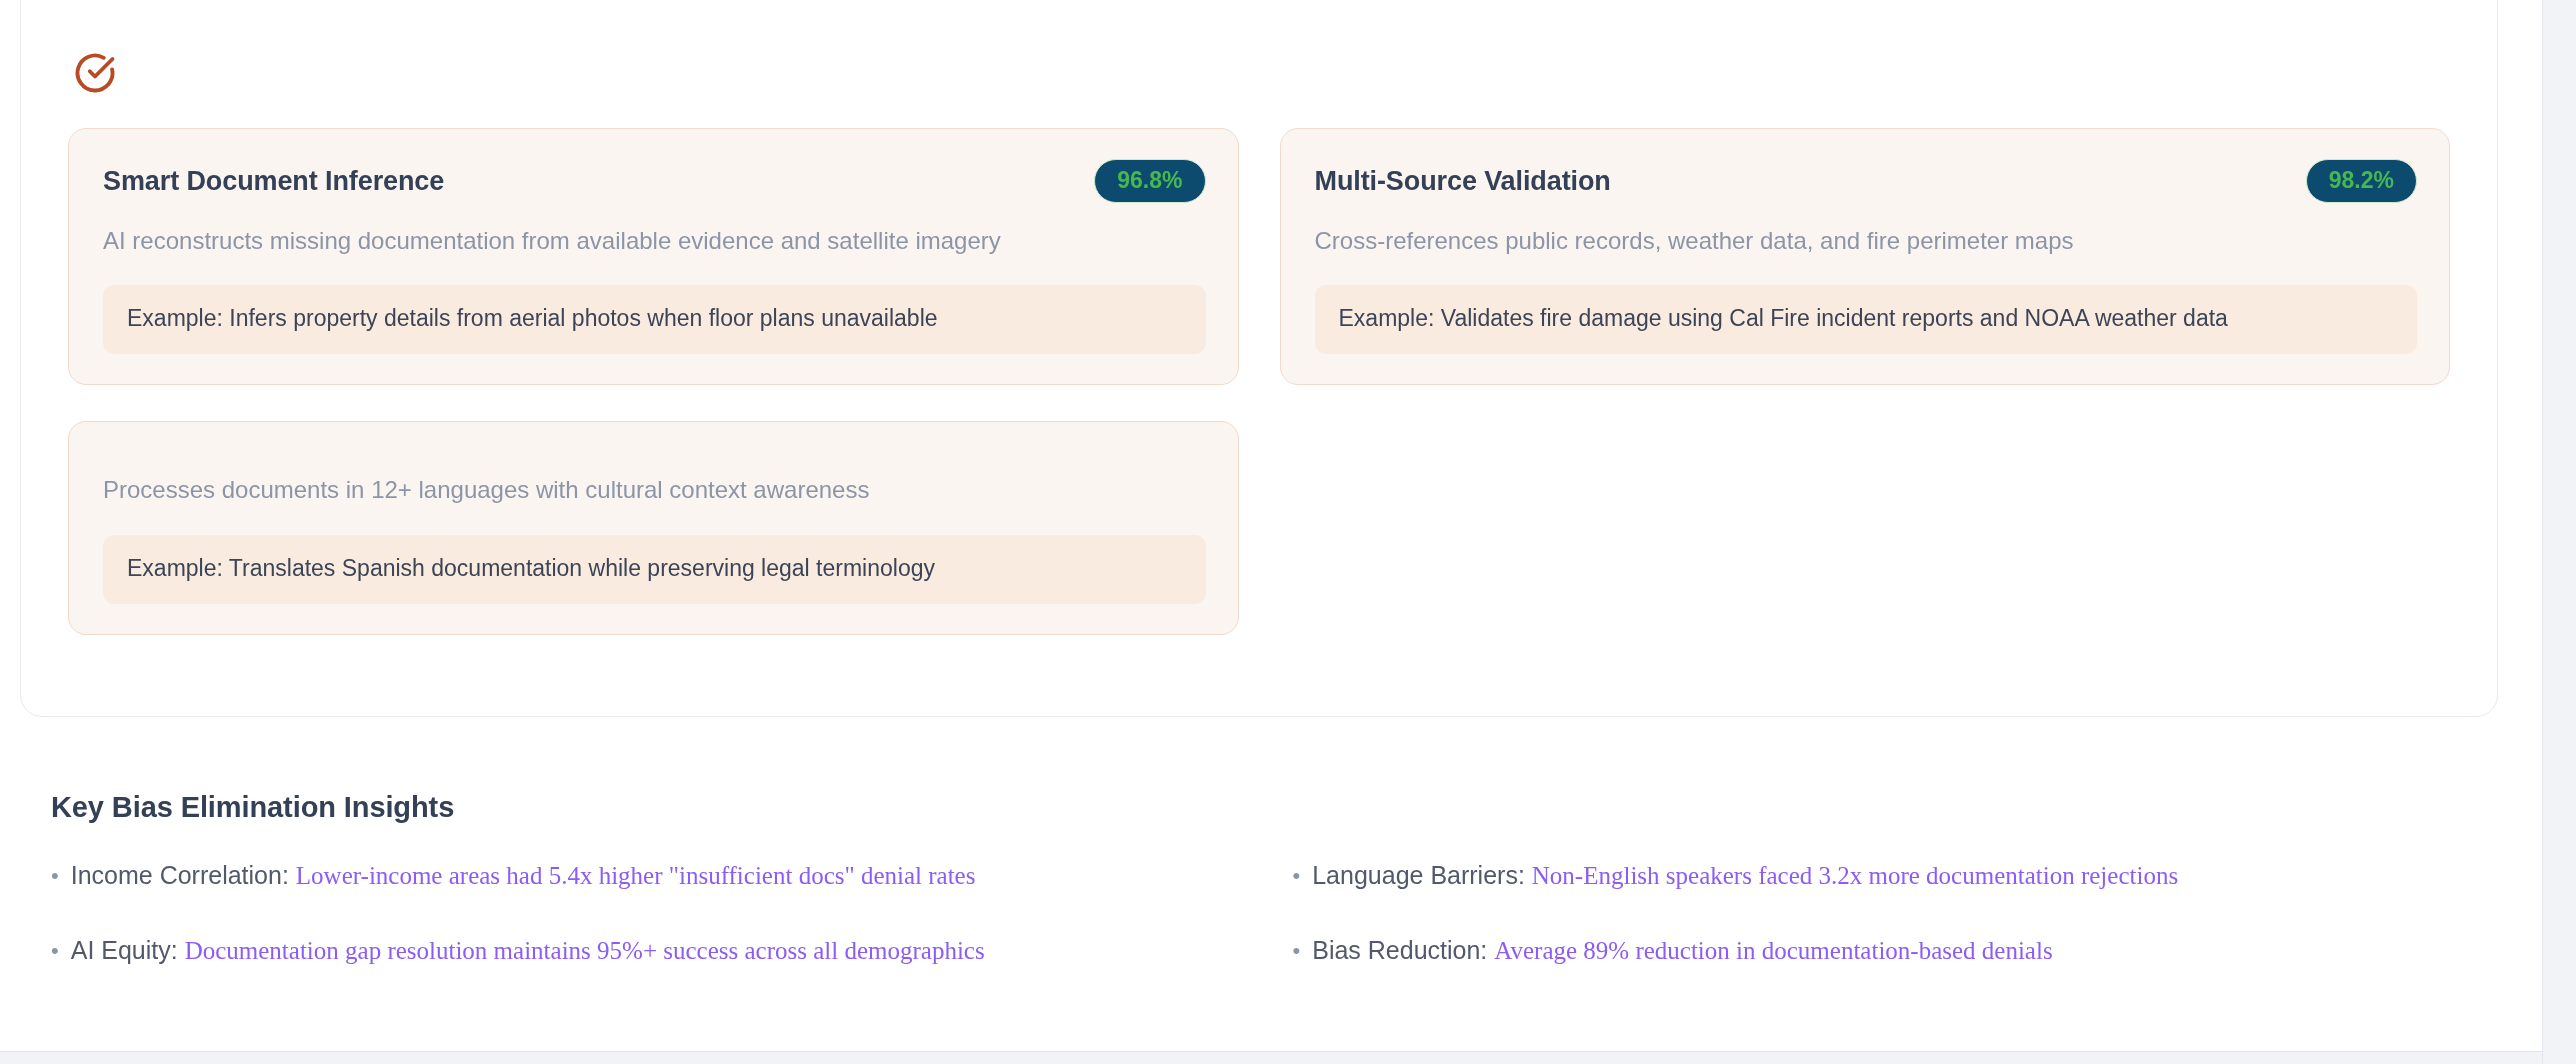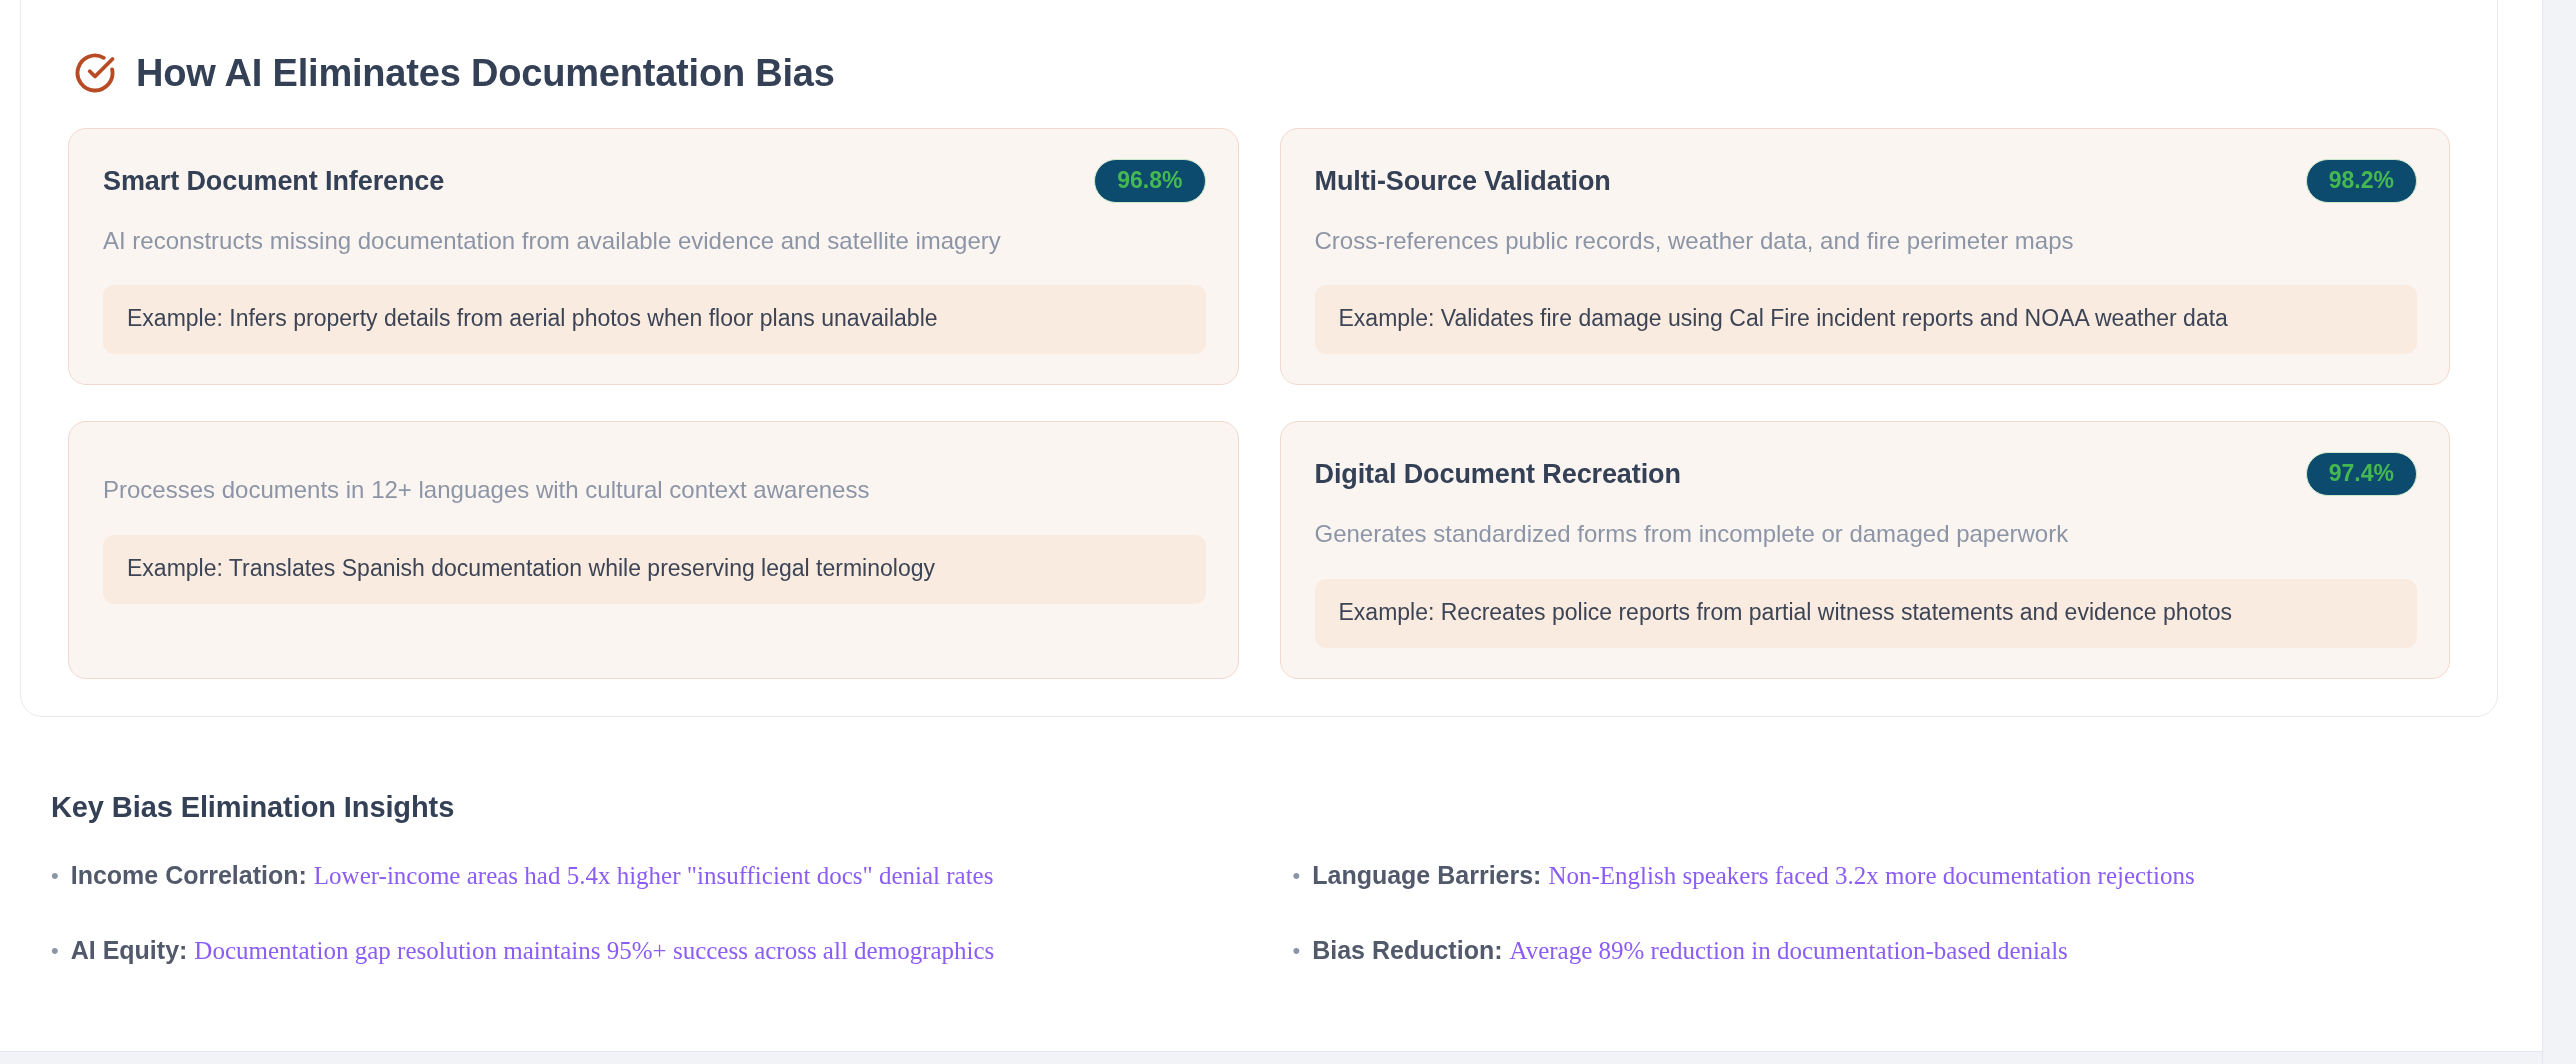--- a/index.html
+++ b/index.html
@@ -175,21 +175,21 @@
 
   .insight-bullet {
     color: #8c95a6;
     font-size: 22px;
     line-height: 1;
     flex: 0 0 auto;
     transform: translateY(-1px);
   }
 
   .insight-label {
-    font-weight: 700;
+    font-weight: 400;
     color: #51596b;
     white-space: nowrap;
   }
 
   .insight-text {
     color: #8b5cf6;
     font-family: Liberation Serif, serif;
   }
 
   
@@ -218,21 +218,20 @@
 
   <div class="content">
 
     <section class="panel">
 
       <div class="panel-header">
         <svg class="check-icon" viewBox="0 0 24 24" fill="none" stroke="#b84a24" stroke-width="2.2" stroke-linecap="round" stroke-linejoin="round">
           <path d="M21.801 10A10 10 0 1 1 17 3.335"></path>
           <path d="m9 11 3 3L22 4"></path>
         </svg>
-        <h1 class="panel-title">How AI Eliminates Documentation Bias</h1>
       </div>
 
       <div class="card-grid">
 
         <article class="card">
           <div class="card-top">
             <h2 class="card-title">Smart Document Inference</h2>
             <span class="badge">96.8%</span>
           </div>
           <p class="card-desc">AI reconstructs missing documentation from available evidence and satellite imagery</p>
@@ -246,28 +245,20 @@
           </div>
           <p class="card-desc">Cross-references public records, weather data, and fire perimeter maps</p>
           <div class="card-example">Example: Validates fire damage using Cal Fire incident reports and NOAA weather data</div>
         </article>
 
         <article class="card">
           <p class="card-desc">Processes documents in 12+ languages with cultural context awareness</p>
           <div class="card-example">Example: Translates Spanish documentation while preserving legal terminology</div>
         </article>
 
-        <article class="card">
-          <div class="card-top">
-            <h2 class="card-title">Digital Document Recreation</h2>
-            <span class="badge">97.4%</span>
-          </div>
-          <p class="card-desc">Generates standardized forms from incomplete or damaged paperwork</p>
-          <div class="card-example">Example: Recreates police reports from partial witness statements and evidence photos</div>
-        </article>
 
       </div>
     </section>
 
     <section class="insights">
       <h2 class="insights-title">Key Bias Elimination Insights</h2>
 
       <div class="insights-grid">
 
         <div class="insight-item">

